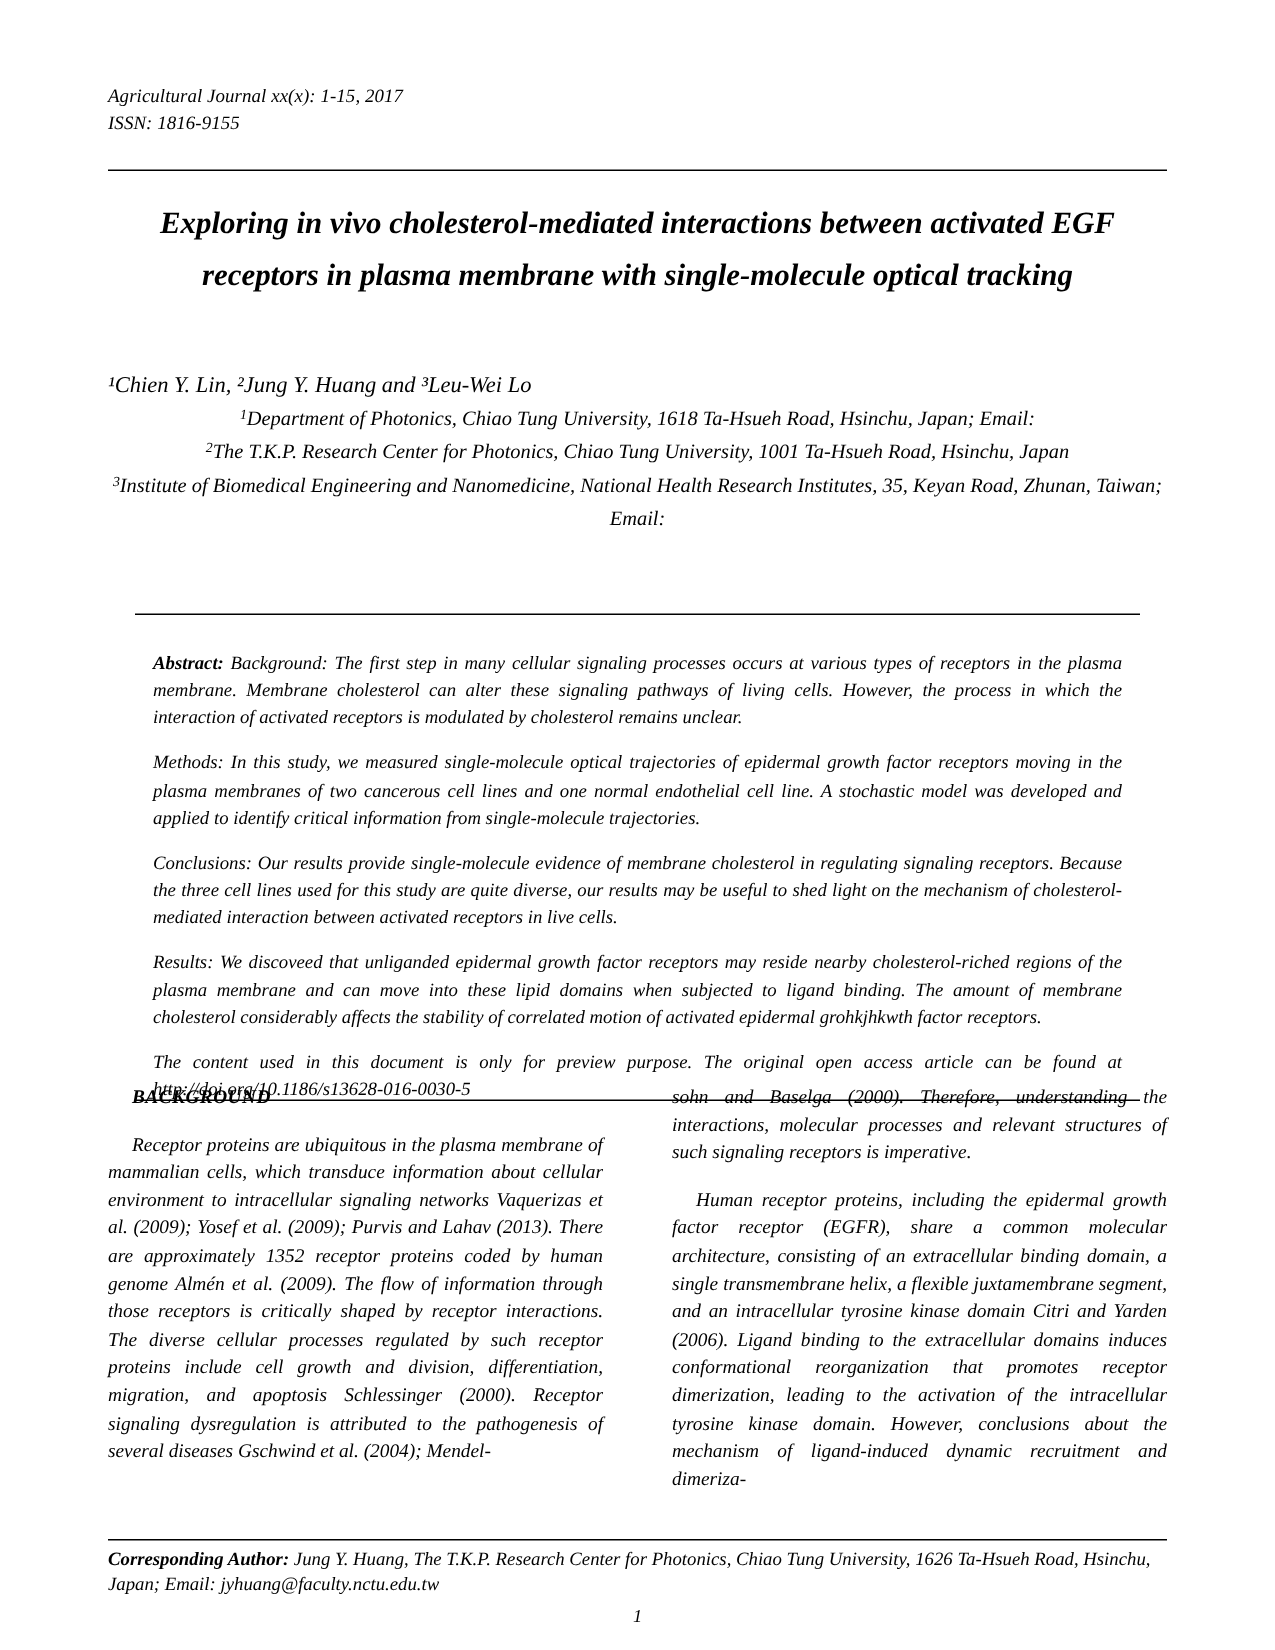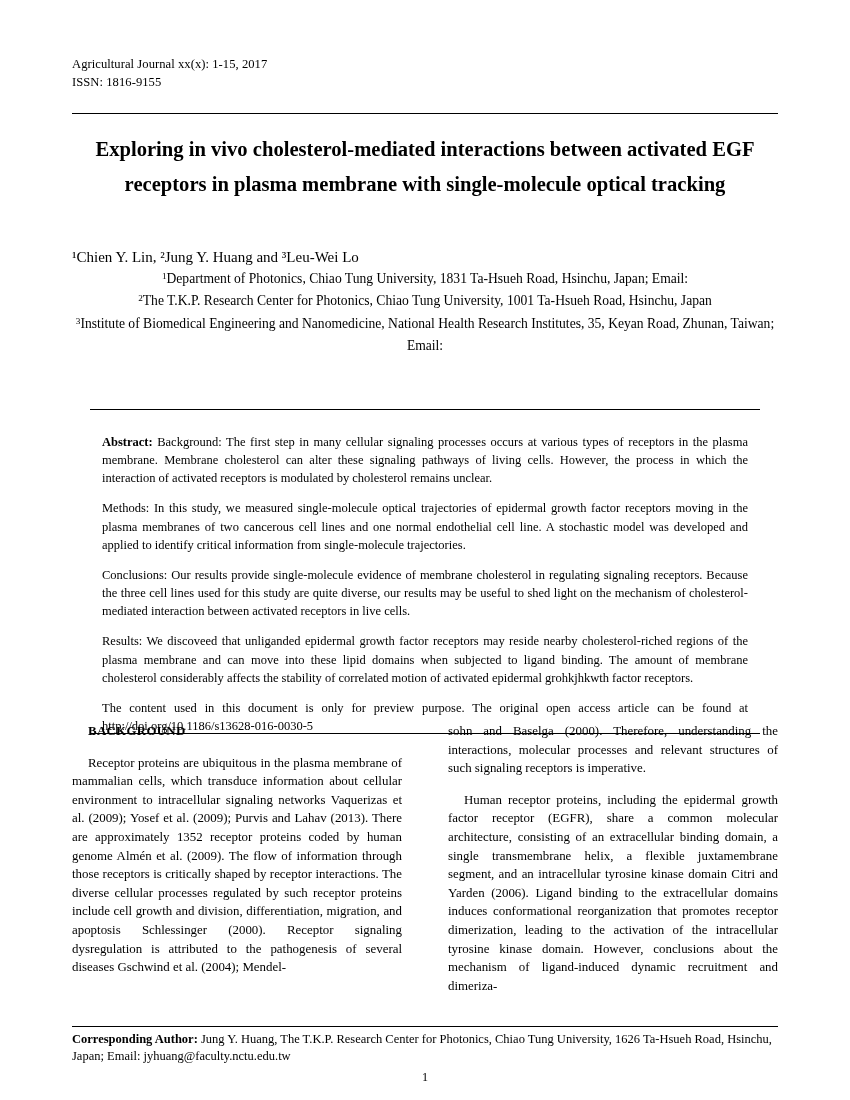--- a/index.html
+++ b/index.html
@@ -15,20 +15,21 @@
     color: #000000;
     -webkit-font-smoothing: antialiased;
   }
   .page {
     position: relative;
     width: 850px;
     height: 1100px;
     box-sizing: border-box;
     padding: 11px;
     overflow: hidden;
+    font-style: italic;
   }
 
   
   .masthead {
     position: absolute;
     left: 72px;
     top: 56px;
     width: 706px;
   }
   .masthead .mline {
@@ -188,21 +189,21 @@
     <div class="mline">Agricultural Journal xx(x): 1-15, 2017</div>
     <div class="mline">ISSN: 1816-9155</div>
   </div>
   <div class="masthead-rule"></div>
 
   <div class="title">Exploring in vivo cholesterol-mediated interactions between activated EGF receptors in plasma membrane with single-molecule optical tracking</div>
 
   <div class="authors">¹Chien Y. Lin, ²Jung Y. Huang and ³Leu-Wei Lo</div>
 
   <div class="affil">
-    <div><sup>1</sup><span>Department of Photonics, Chiao Tung University, 1831 Ta-Hsueh Road, Hsinchu, Japan; Email:</span></div>
+    <div><sup>1</sup><span>Department of Photonics, Chiao Tung University, 1618 Ta-Hsueh Road, Hsinchu, Japan; Email:</span></div>
     <div><sup>2</sup><span>The T.K.P. Research Center for Photonics, Chiao Tung University, 1001 Ta-Hsueh Road, Hsinchu, Japan</span></div>
     <div><sup>3</sup><span>Institute of Biomedical Engineering and Nanomedicine, National Health Research Institutes, 35, Keyan Road, Zhunan, Taiwan; Email:</span></div>
   </div>
 
   <div class="abs-rule-top"></div>
 
   <div class="abstract">
     <p><span class="lbl">Abstract:</span> <span>Background: The first step in many cellular signaling processes occurs at various types of receptors in the plasma membrane. Membrane cholesterol can alter these signaling pathways of living cells. However, the process in which the interaction of activated receptors is modulated by cholesterol remains unclear.</span></p>
     <p>Methods: In this study, we measured single-molecule optical trajectories of epidermal growth factor receptors moving in the plasma membranes of two cancerous cell lines and one normal endothelial cell line. A stochastic model was developed and applied to identify critical information from single-molecule trajectories.</p>
     <p>Conclusions: Our results provide single-molecule evidence of membrane cholesterol in regulating signaling receptors. Because the three cell lines used for this study are quite diverse, our results may be useful to shed light on the mechanism of cholesterol-mediated interaction between activated receptors in live cells.</p>

